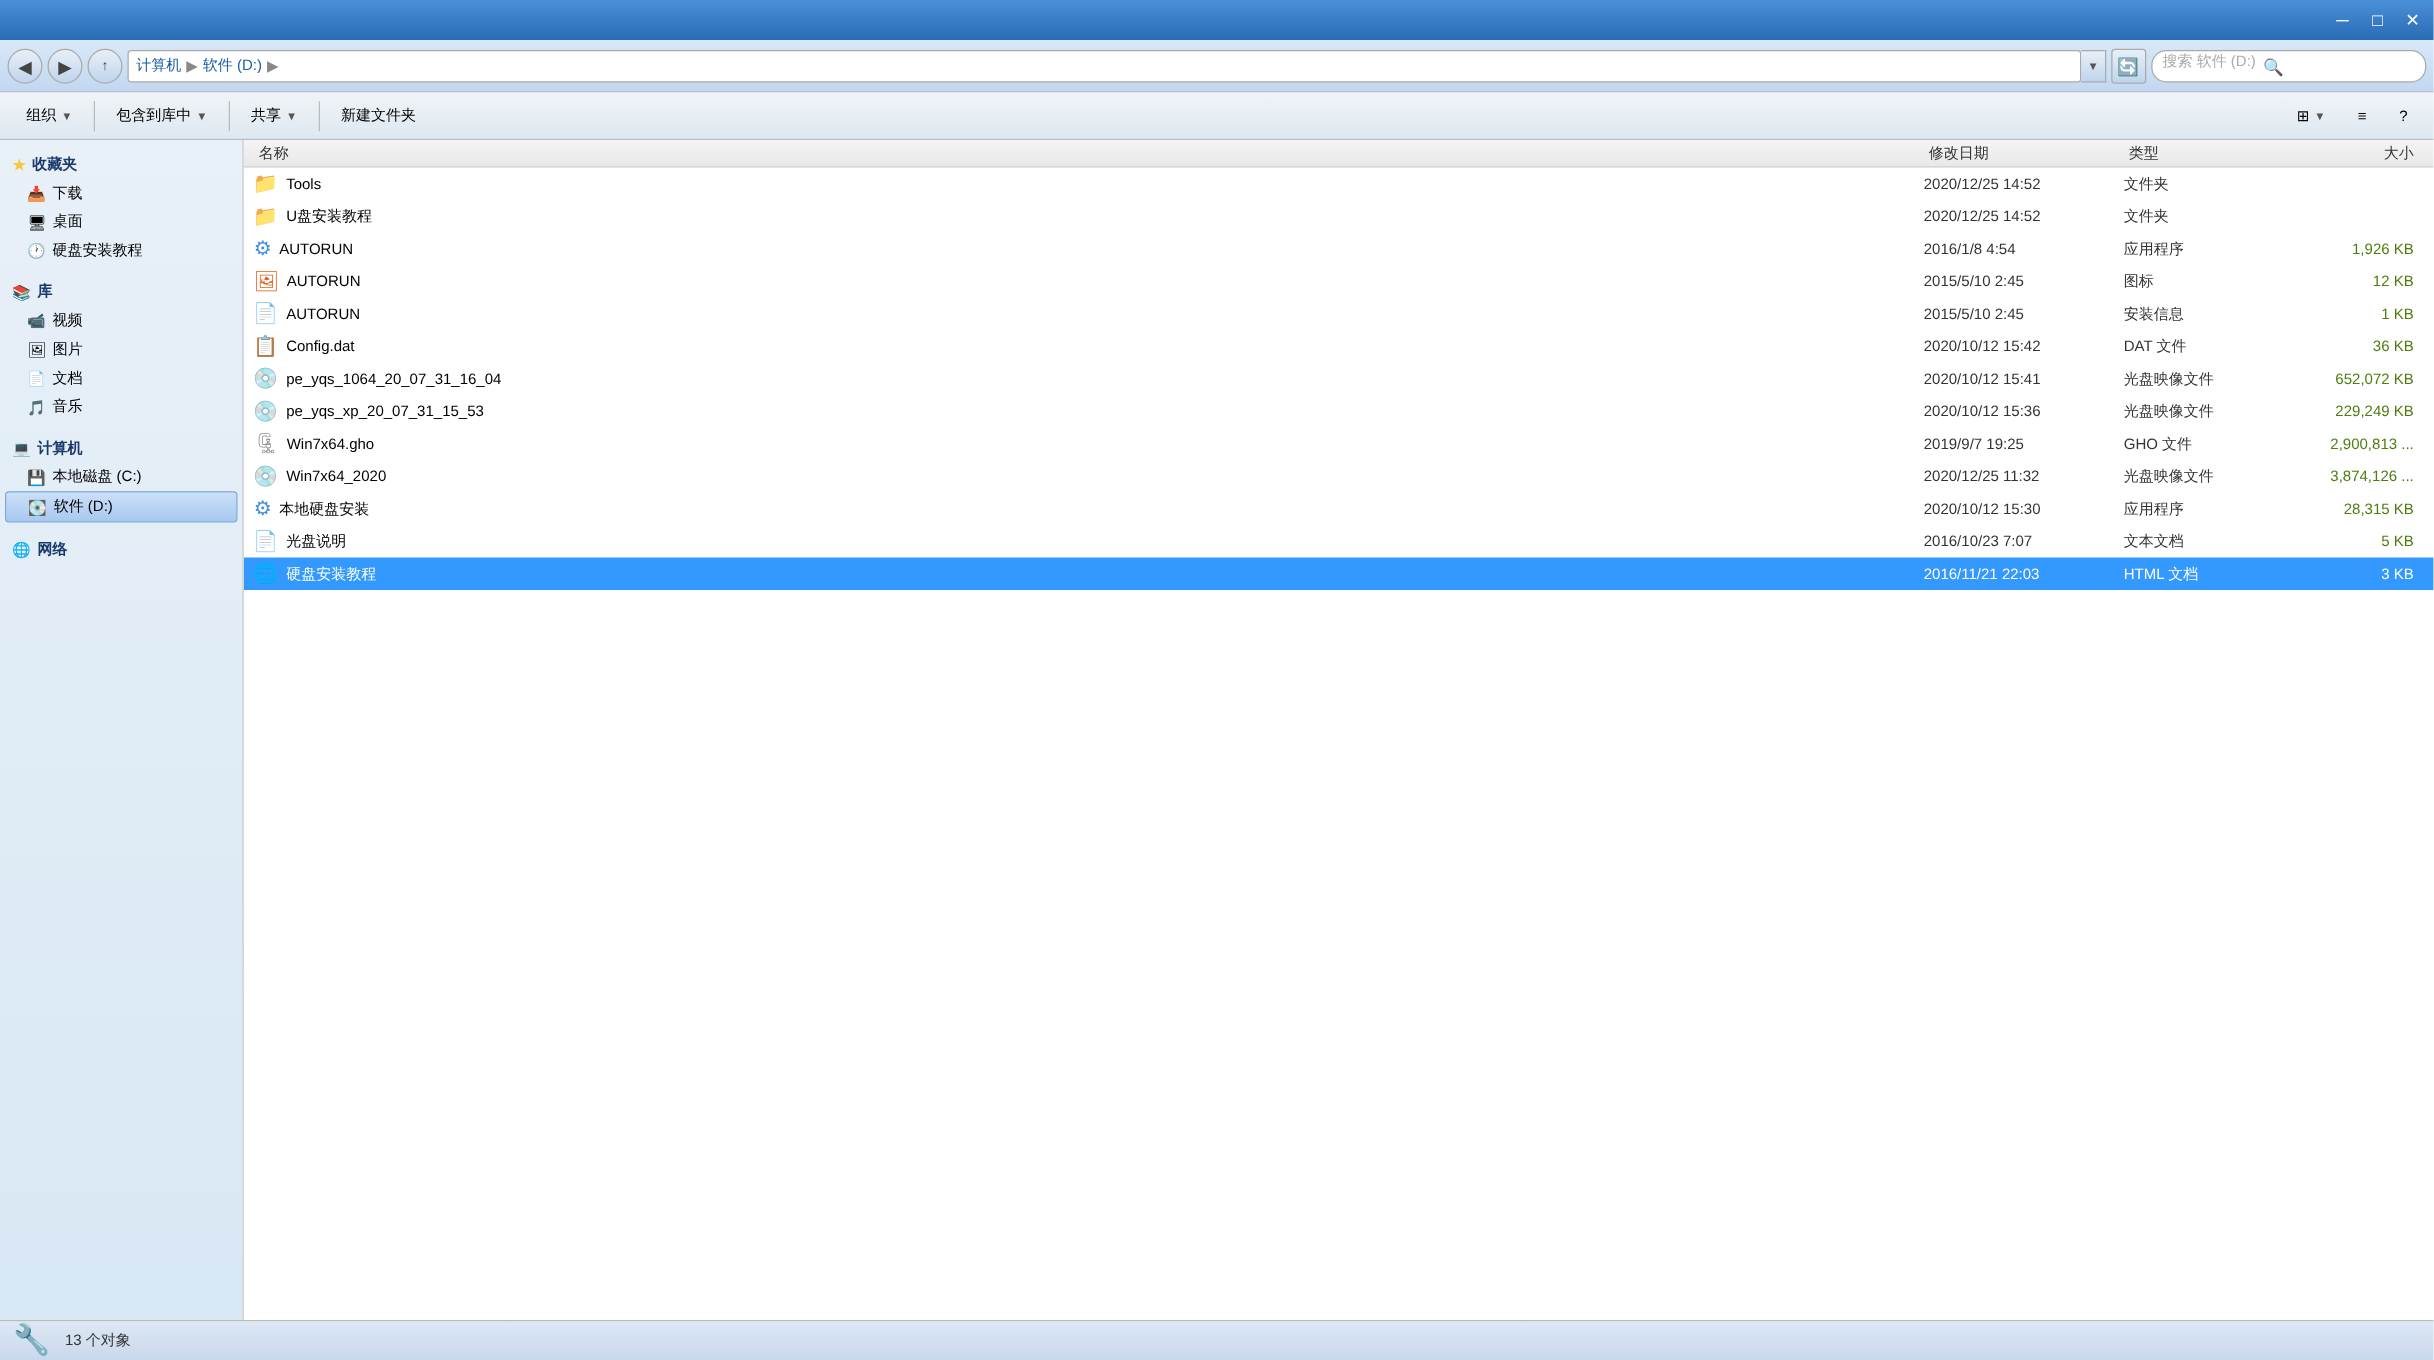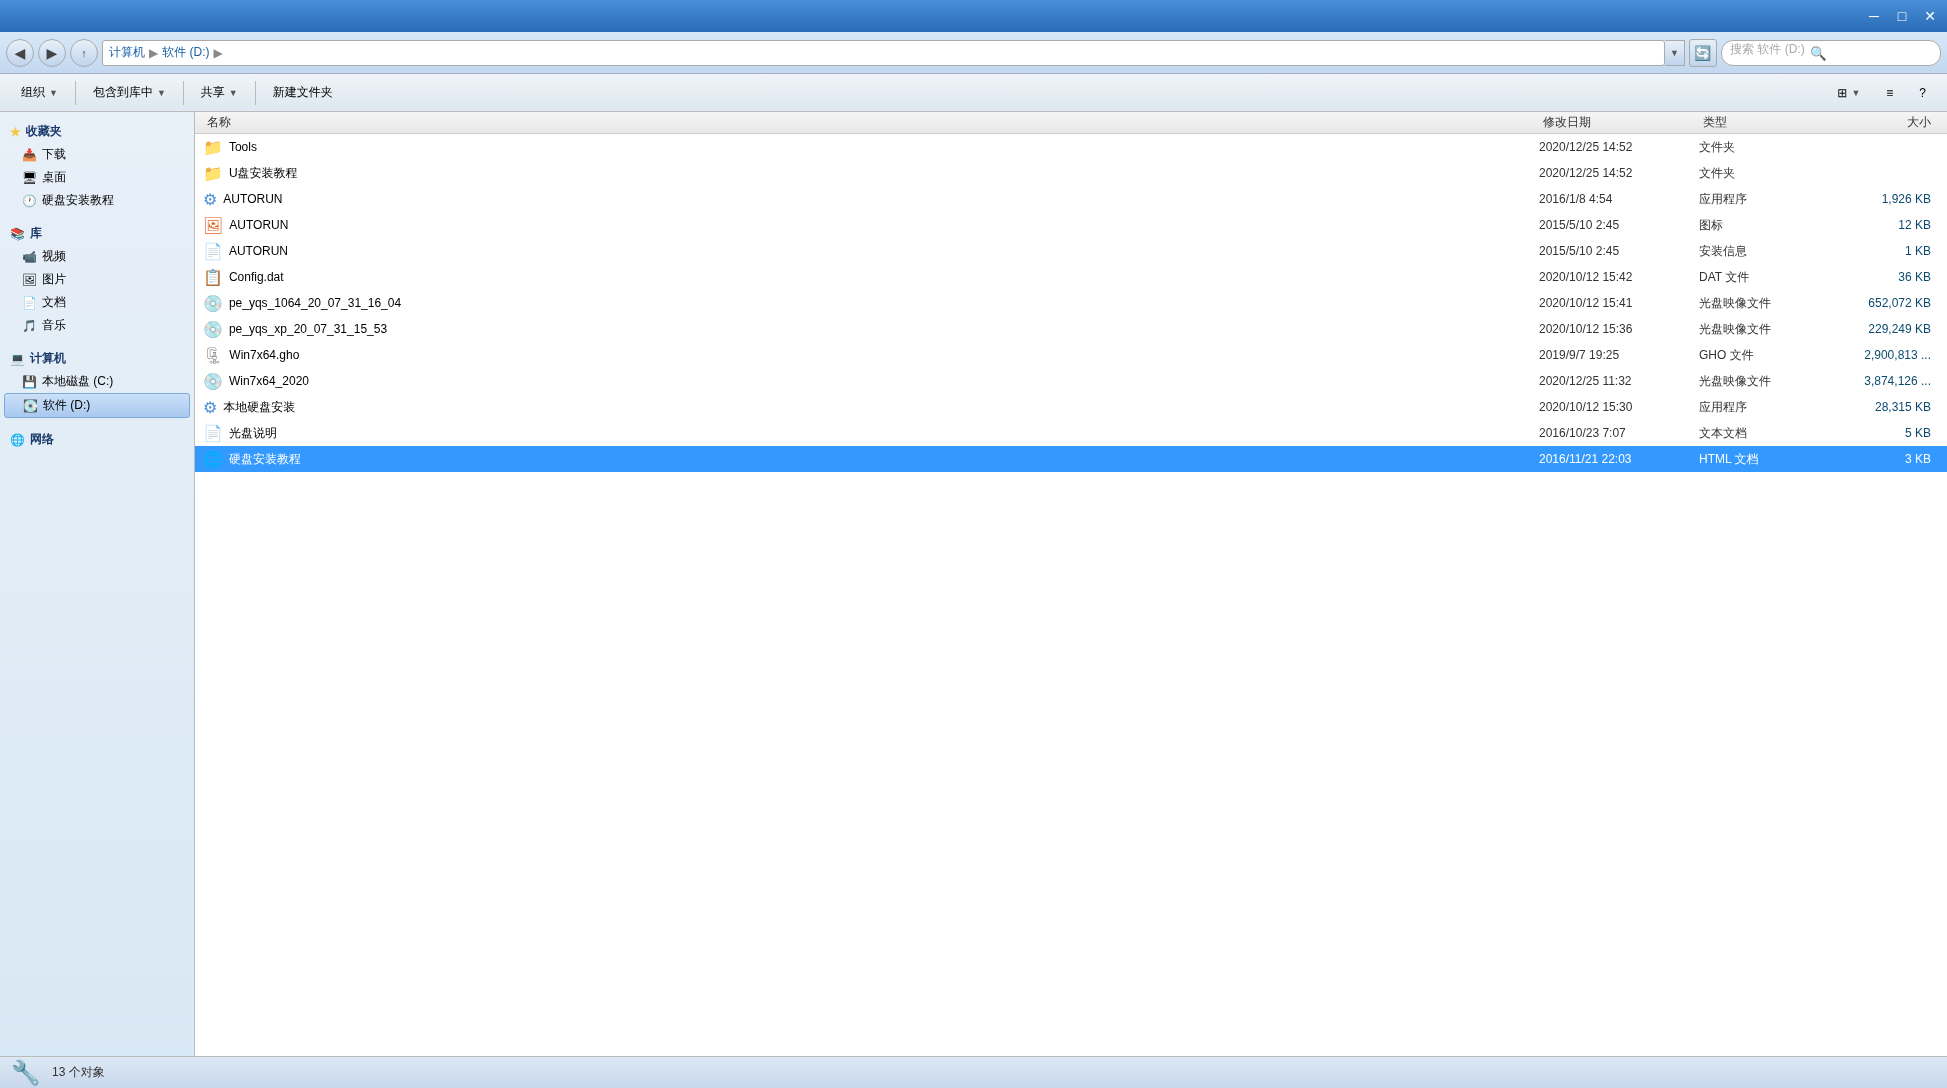--- a/index.html
+++ b/index.html
@@ -224,21 +224,21 @@
     .file-row.selected .file-type,
     .file-row.selected .file-size { color: white; }
     .file-name-cell {
       display: flex;
       align-items: center;
       gap: 6px;
       font-size: 12px;
     }
     .file-date { font-size: 12px; color: #333; }
     .file-type { font-size: 12px; color: #333; }
-    .file-size { font-size: 12px; color: #0c4a6e; text-align: right; padding-right: 8px; }
+    .file-size { font-size: 12px; color: #4d7c0f; text-align: right; padding-right: 8px; }
 
     
     .status-bar {
       height: 32px;
       background: linear-gradient(to bottom, #dde8f4, #c8d8ec);
       border-top: 1px solid #bbb;
       display: flex;
       align-items: center;
       padding: 0 10px;
       font-size: 12px;

